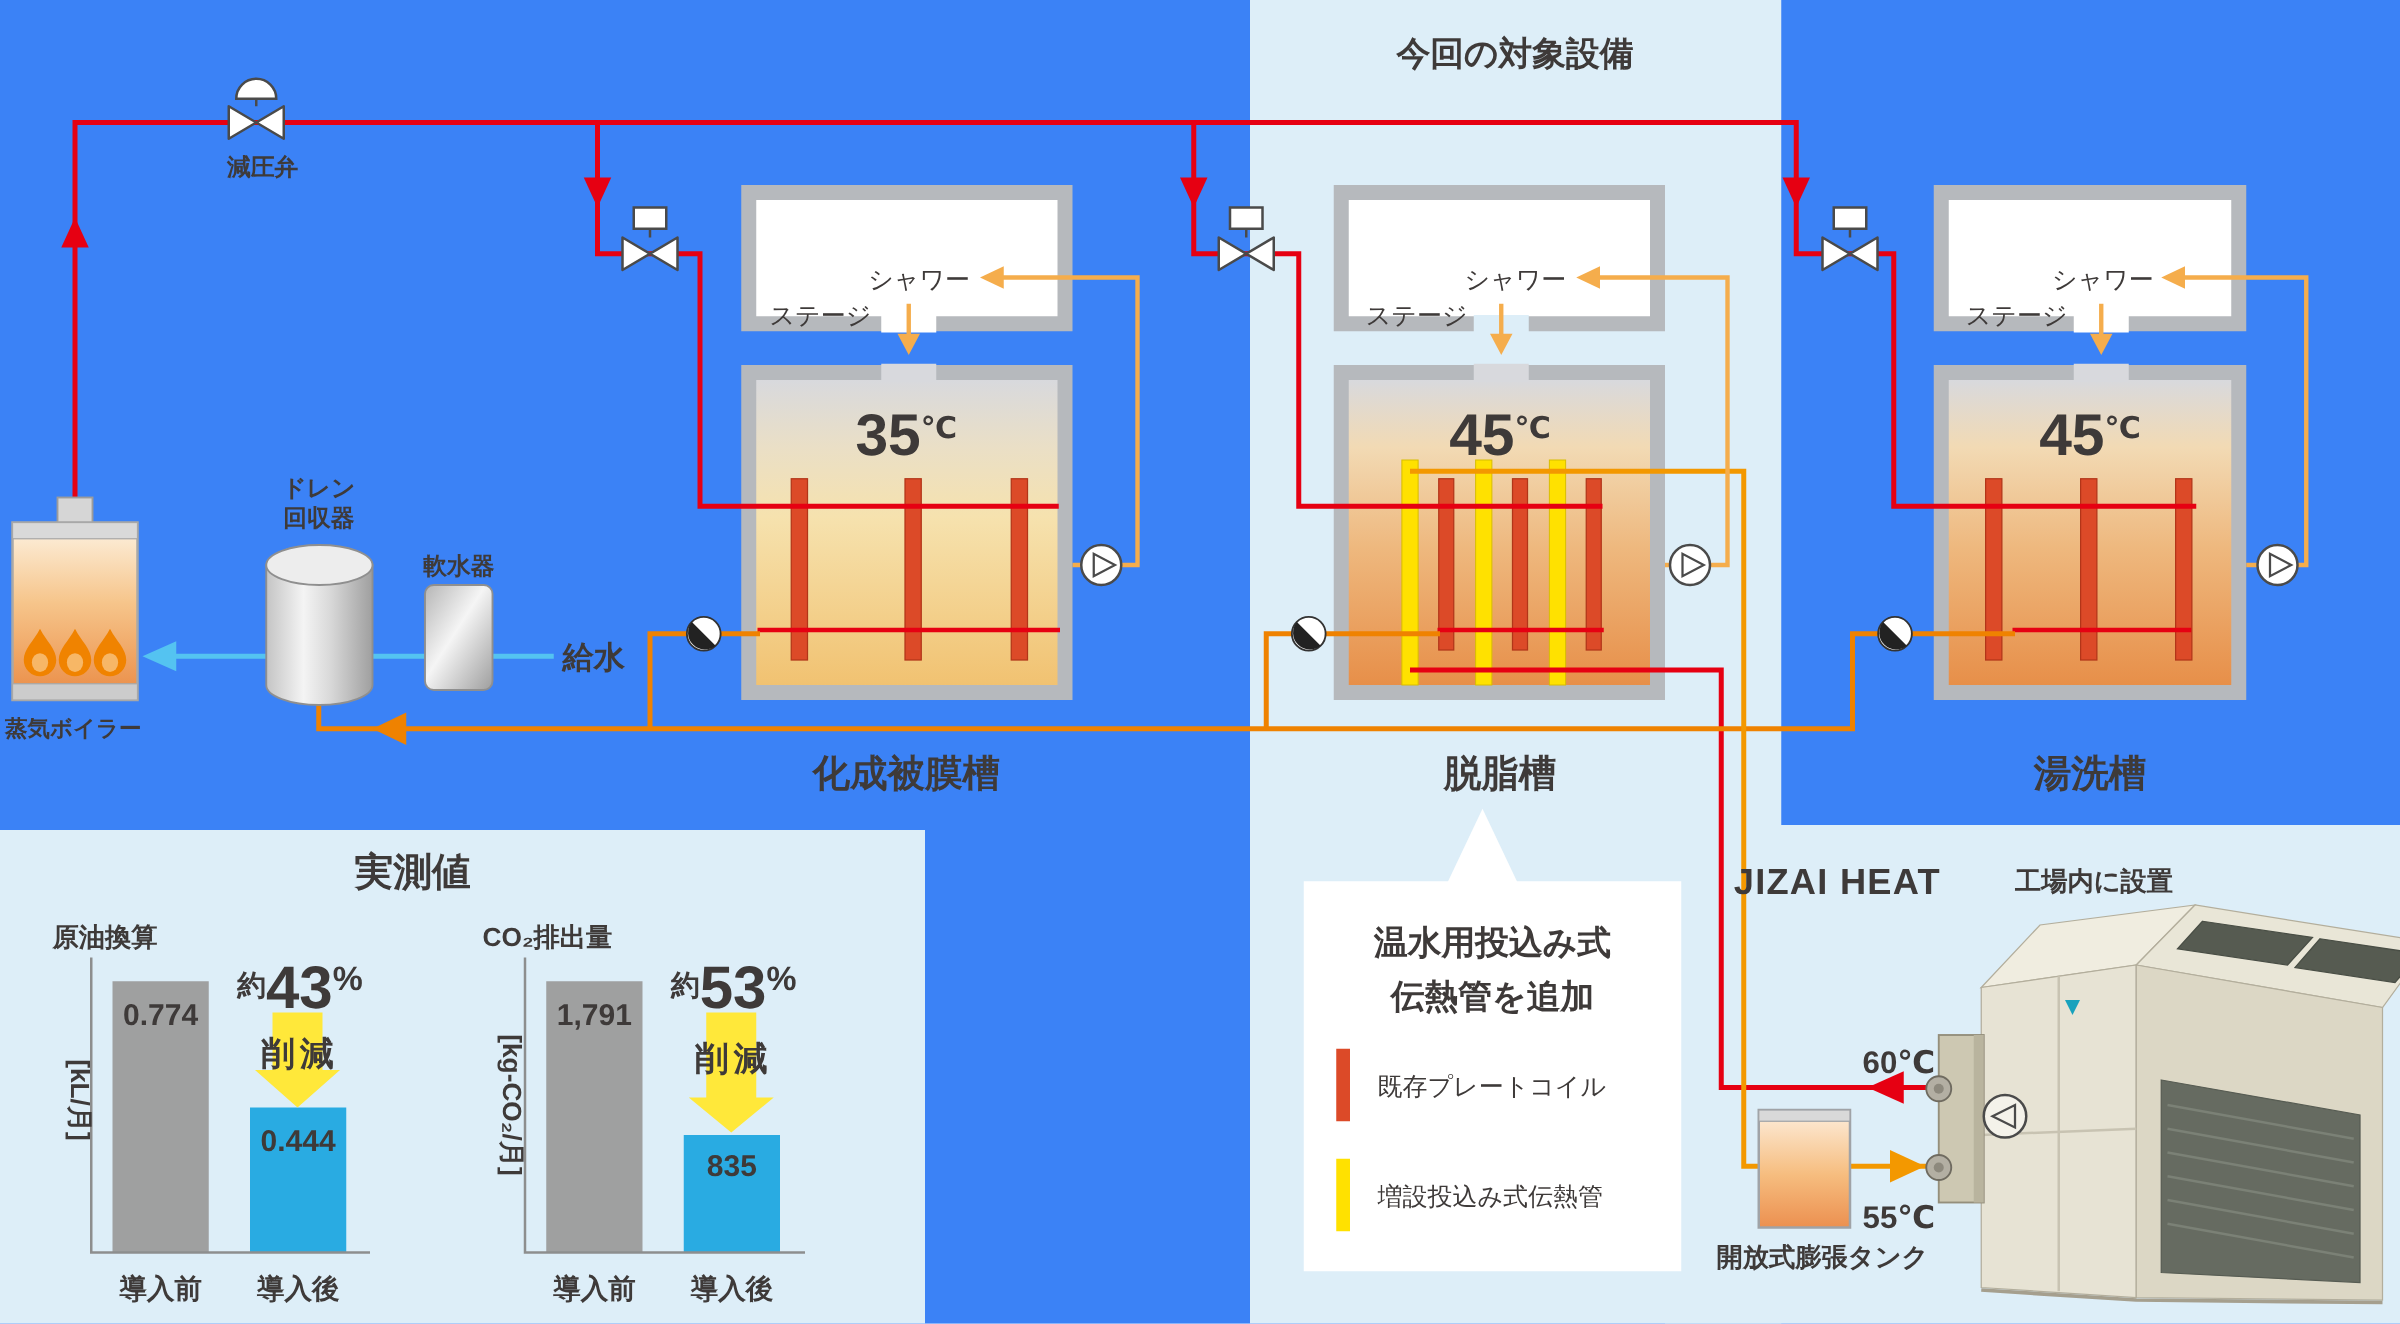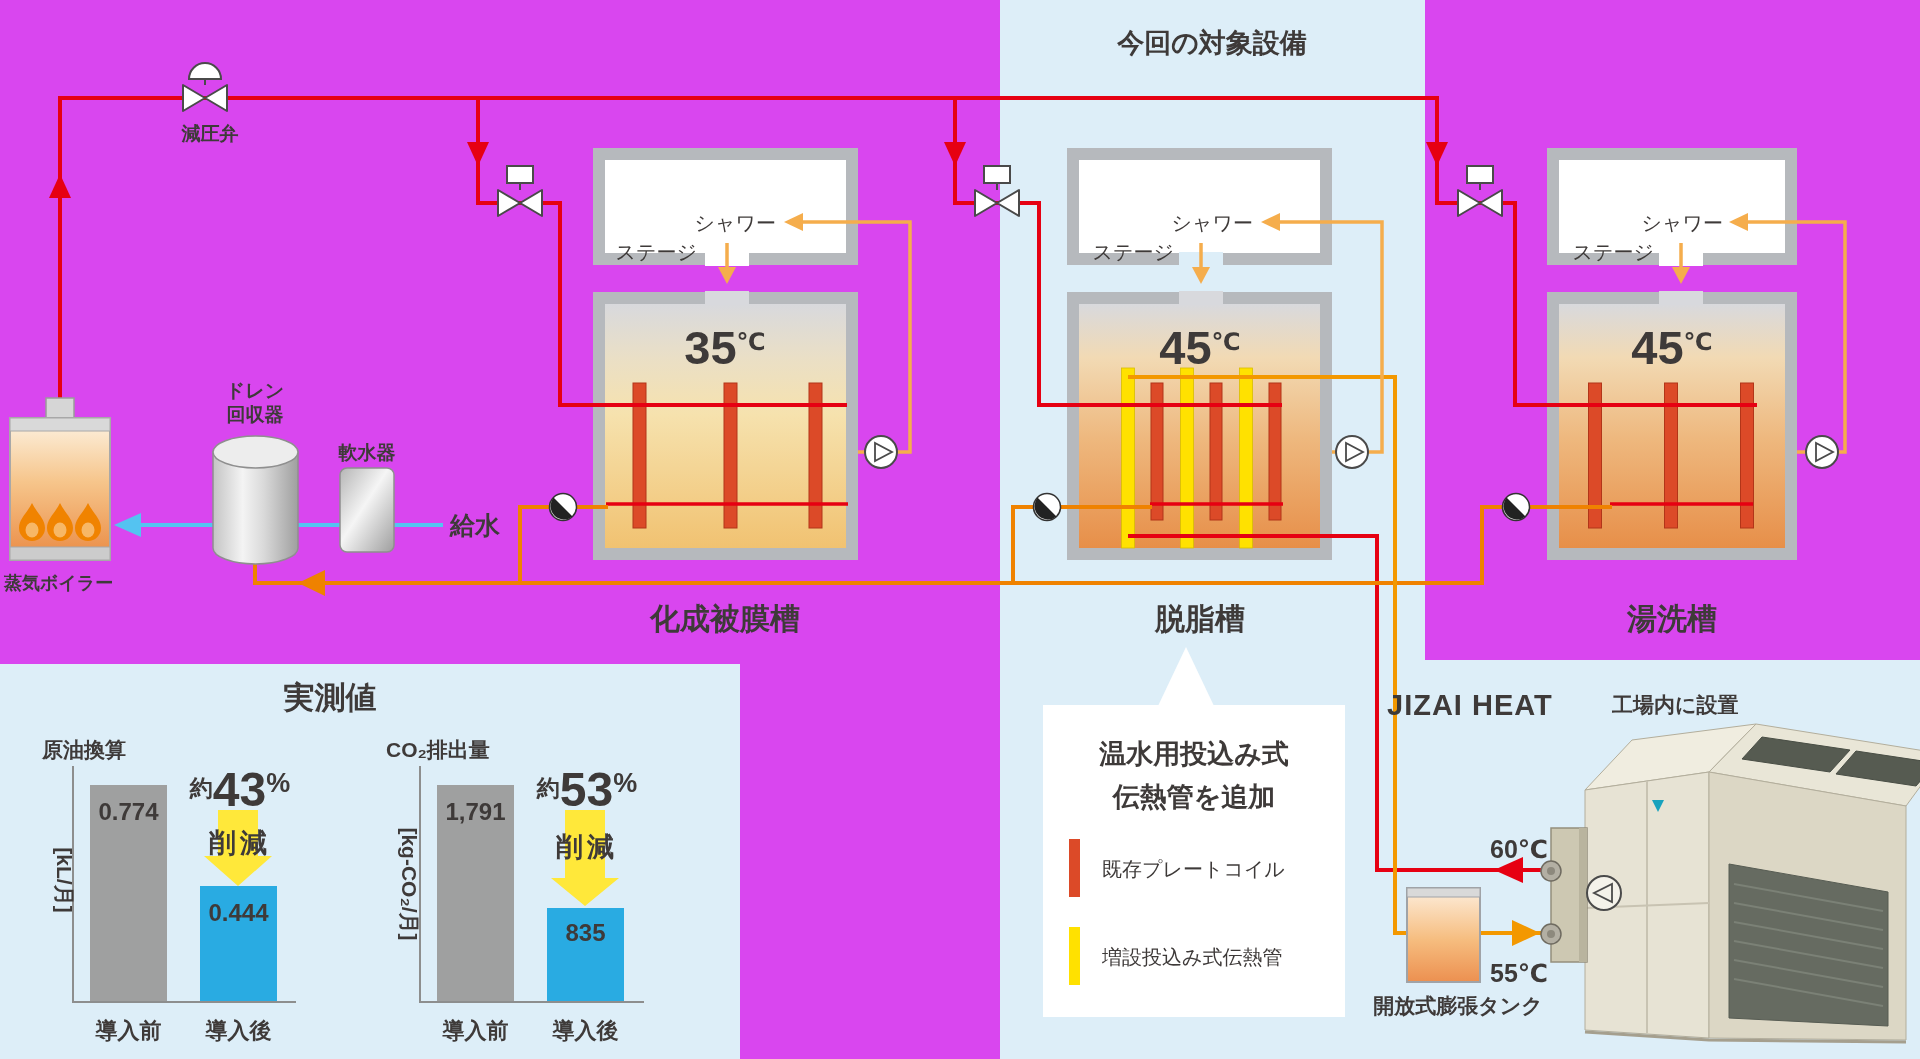--- a/index.html
+++ b/index.html
@@ -1,16 +1,16 @@
 <!DOCTYPE html>
 <html><head>
 <meta charset="utf-8">
 <style>
   html,body { margin:0; padding:0; background:#fff; }
-  .stage { position:relative; width:1920px; height:1059px; background:#d946ef; overflow:hidden;
+  .stage { position:relative; width:1920px; height:1059px; background:#3b82f6; overflow:hidden;
            font-family:"Liberation Sans","DejaVu Sans",sans-serif; }
   svg { position:absolute; left:0; top:0; }
   .jp { font-family:"Liberation Sans","DejaVu Sans",sans-serif; fill:#3e3a39; }
   .b  { font-weight:bold; }
 </style>
 </head>
 <body>
 
 <div class="stage">
 <svg width="1920" height="1059" viewBox="0 0 1920 1059">

